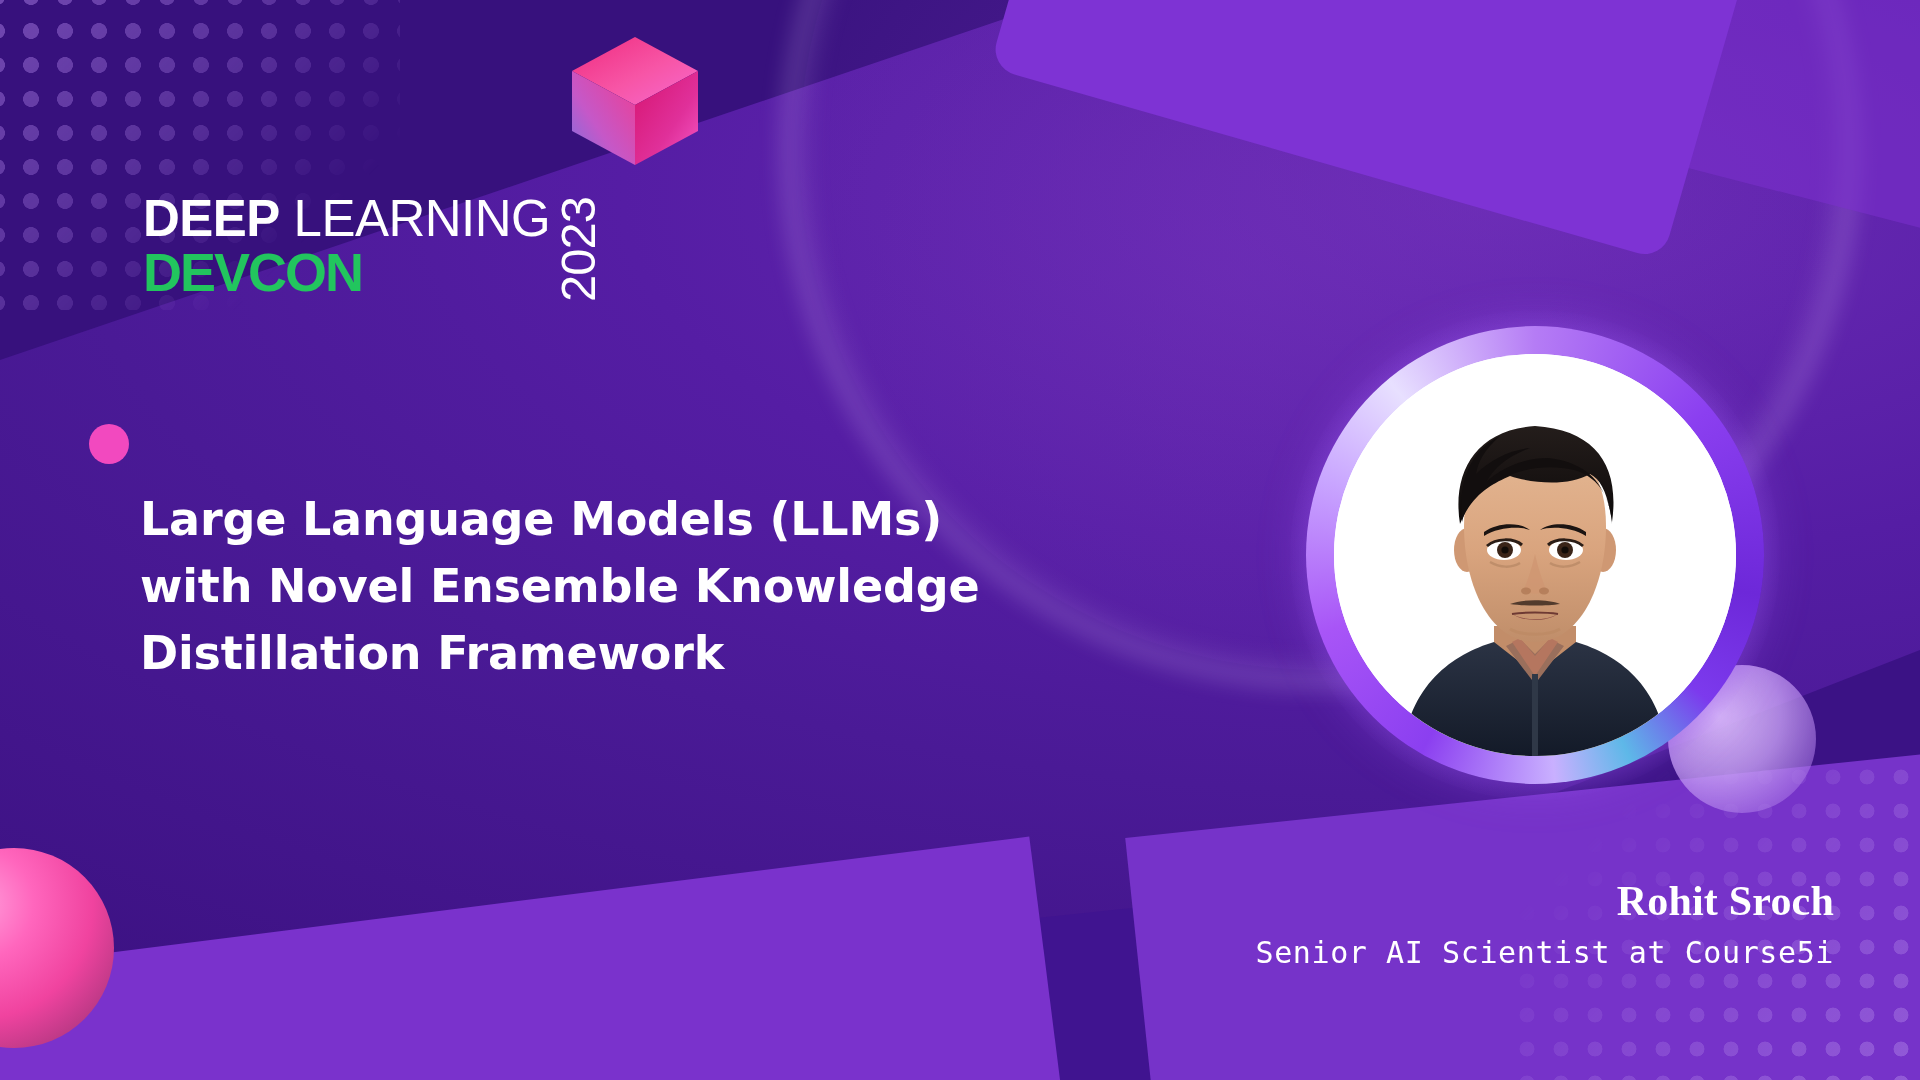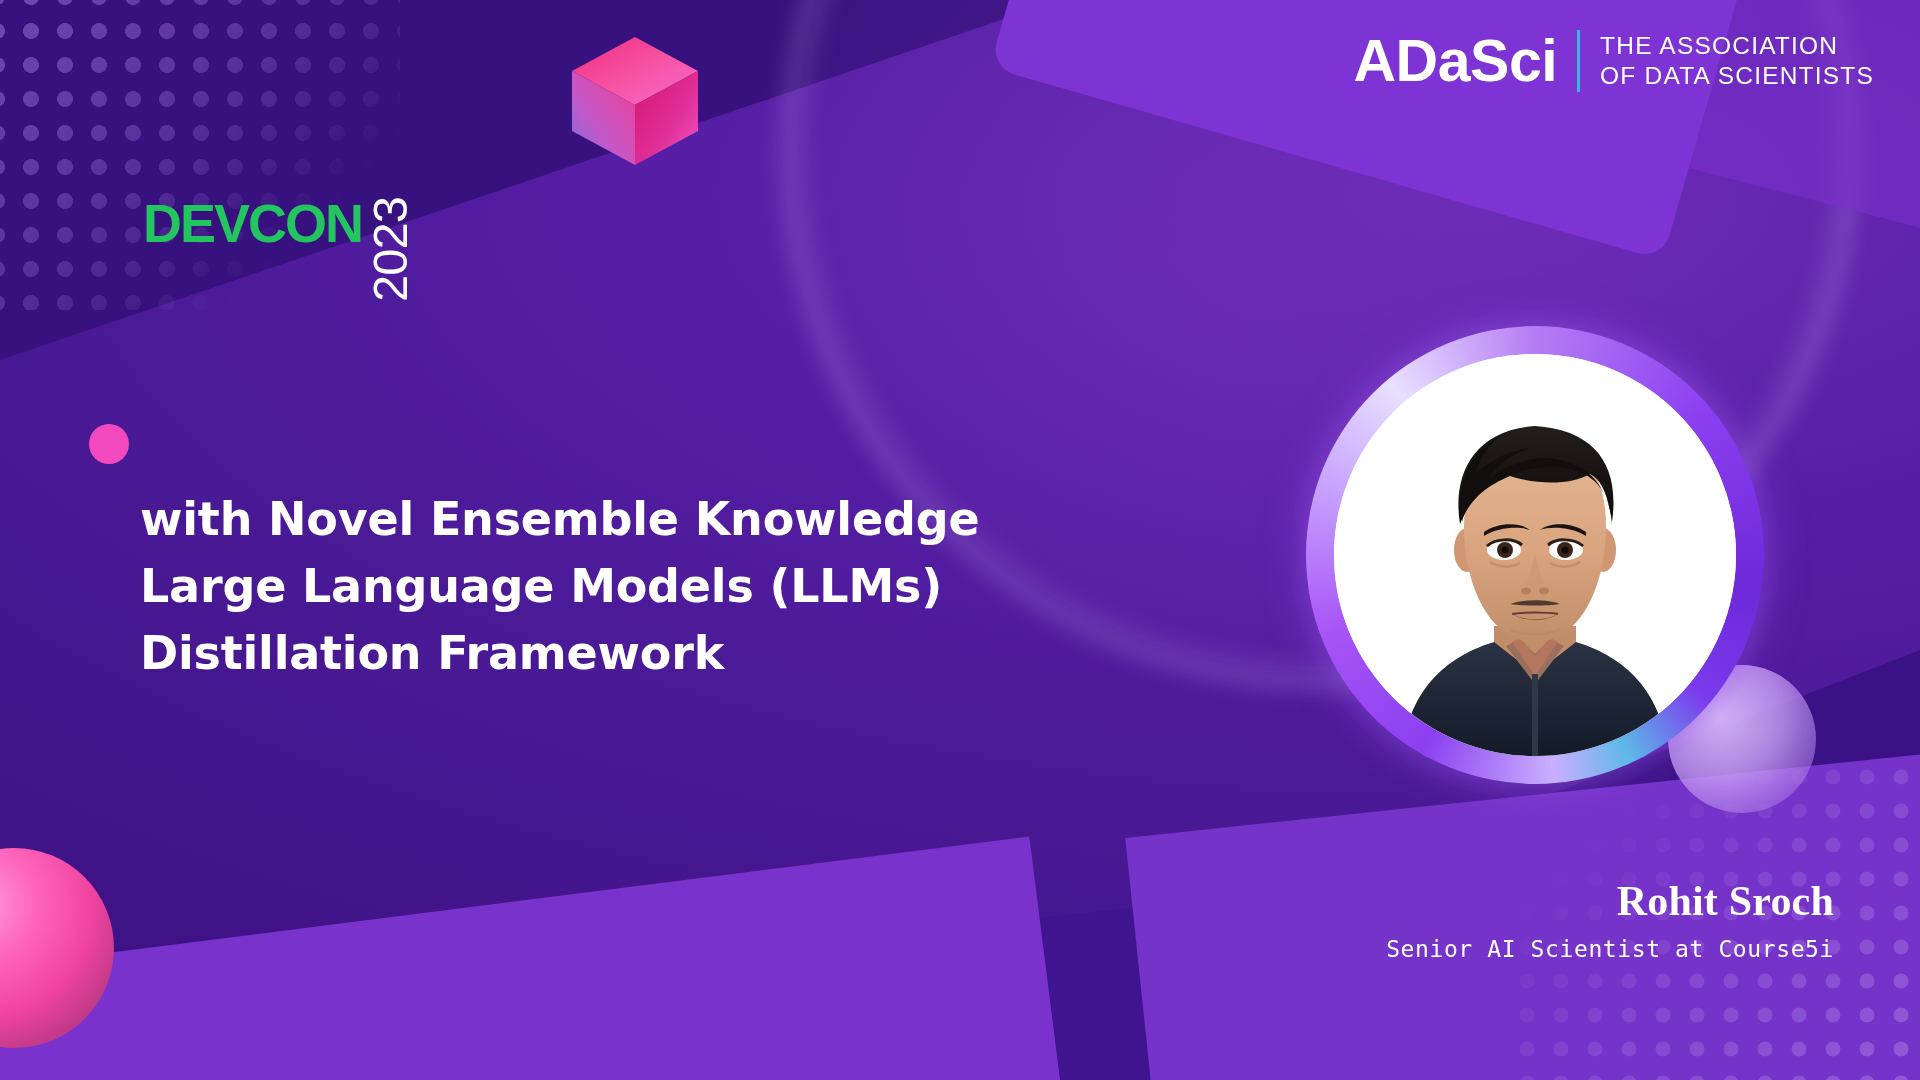--- a/index.html
+++ b/index.html
@@ -165,21 +165,21 @@
   }
   .avatar-photo svg{display:block;width:100%;height:100%;}
 
   .speaker-name{
     position:absolute;right:86px;top:880px;color:#ffffff;
     font-size:42px;font-weight:700;letter-spacing:0.2px;line-height:1;
     font-family:Liberation Serif, serif;text-align:right;
   }
   .speaker-role{
     position:absolute;right:86px;top:938px;color:#ffffff;
-    font-size:23px;font-weight:400;letter-spacing:0.6px;line-height:1;
+    font-size:30px;font-weight:400;letter-spacing:0.6px;line-height:1;
     font-family:"DejaVu Sans Mono","Liberation Mono",monospace;text-align:right;
   }
 </style>
 </head>
 <body>
 
 <div id="slide">
 
   <div class="bg-base"></div>
   <div class="bg-dark-tl"></div>
@@ -218,39 +218,36 @@
           <stop offset="60%" stop-color="#e0309a"></stop>
           <stop offset="100%" stop-color="#f759c8"></stop>
         </linearGradient>
       </defs>
       <polygon points="65,2 128,36 65,70 2,36" fill="url(#cubeTop)"></polygon>
       <polygon points="2,36 65,70 65,130 2,96" fill="url(#cubeLeft)"></polygon>
       <polygon points="65,70 128,36 128,96 65,130" fill="url(#cubeRight)"></polygon>
     </svg>
   </div>
 
-  <div class="adasci">
-    <div class="adasci-word">ADaSci</div>
-    <div class="adasci-rule"></div>
-    <div class="adasci-sub">THE ASSOCIATION
-OF DATA SCIENTISTS</div>
-  </div>
 
   <div class="dldc">
     <div class="dldc-rows">
       <div class="dldc-stack">
+        <div class="dldc-line1">
+          <span>DEEP</span><span class="thin"> </span><span class="thin">LEARNING</span>
+        </div>
         <div class="dldc-line2">DEVCON</div>
       </div>
       <div class="dldc-year">2023</div>
     </div>
   </div>
 
   <div class="talk-title">
+    <div>Large Language Models (LLMs)</div>
     <div>with Novel Ensemble Knowledge</div>
-    <div>Large Language Models (LLMs)</div>
     <div>Distillation Framework</div>
   </div>
 
   <div class="avatar-ring-glow"></div>
   <div class="avatar-wrap">
     <div class="avatar-photo">
       <svg viewBox="0 0 402 402" preserveAspectRatio="xMidYMid slice">
         <defs>
           <linearGradient id="jacket" x1="0" y1="0" x2="0" y2="1">
             <stop offset="0%" stop-color="#2b3344"></stop>

